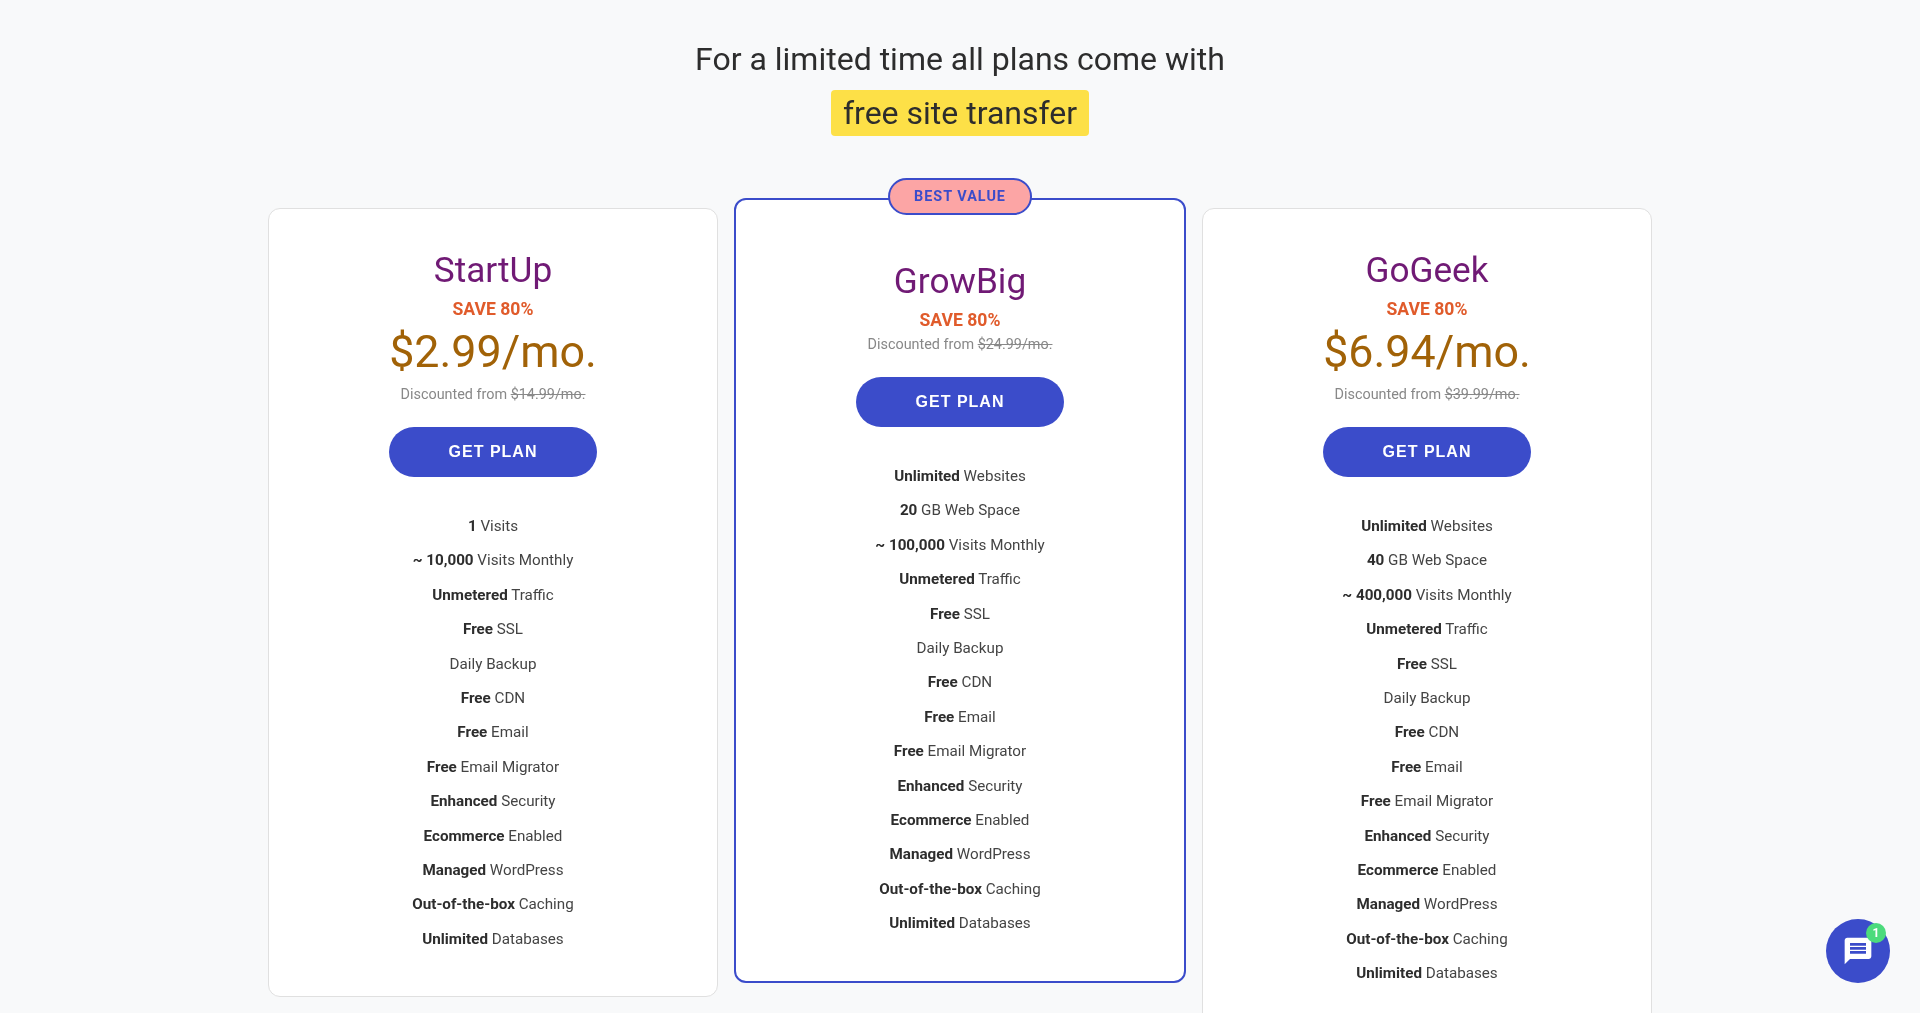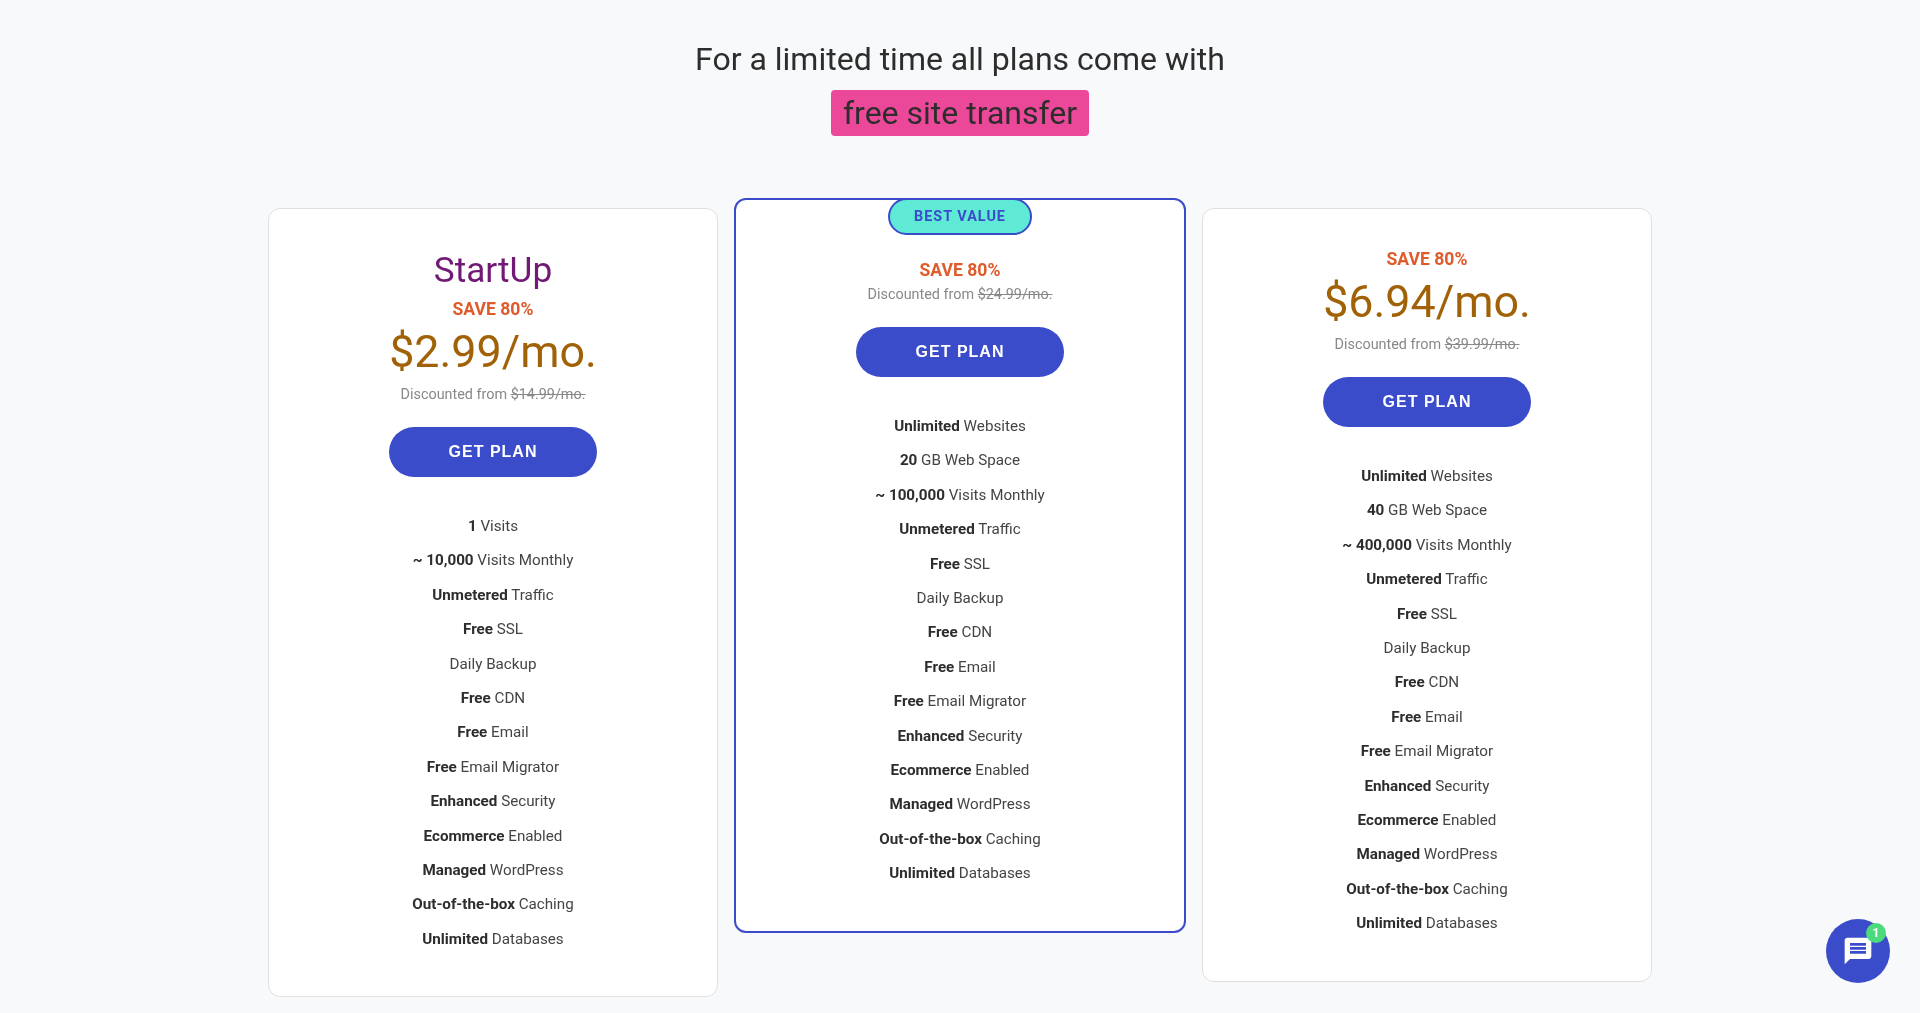--- a/index.html
+++ b/index.html
@@ -15,21 +15,21 @@
 
     .promo-text {
       text-align: left;
       font-size: 2rem;
       color: #2d2d2d;
       margin-bottom: 16px;
       font-weight: 400;
     }
 
     .promo-highlight {
-      background: #ec4899;
+      background: #fde047;
       color: #2d2d2d;
       padding: 4px 12px;
       border-radius: 4px;
       font-weight: 400;
     }
 
     .plans-container {
       display: flex;
       justify-content: center;
       align-items: flex-start;
@@ -57,30 +57,29 @@
       padding-top: 60px;
       z-index: 2;
       margin-top: -10px;
     }
 
     .best-value-badge {
       position: absolute;
       top: -22px;
       left: 50%;
       transform: translateX(-50%);
-      background: #5eead4;
+      background: #fca5a5;
       color: #3b4cca;
       padding: 8px 24px;
       border-radius: 20px;
       font-weight: 700;
       font-size: 0.9rem;
       letter-spacing: 1px;
       white-space: nowrap;
       border: 2px solid #3b4cca;
-      margin-top: 20px;
     }
 
     .plan-name {
       font-size: 2.2rem;
       font-weight: 400;
       color: #701a75;
       margin-bottom: 8px;
     }
 
     .save-badge {
@@ -201,20 +200,21 @@
         <li><span class="bold">Free</span><span> CDN</span></li>
         <li><span class="bold">Free</span><span> Email</span></li>
         <li><span class="bold">Free</span><span> Email Migrator</span></li>
         <li><span class="bold">Enhanced</span><span> Security</span></li>
         <li><span class="bold">Ecommerce</span><span> Enabled</span></li>
         <li><span class="bold">Managed</span><span> WordPress</span></li>
         <li><span class="bold">Out-of-the-box</span><span> Caching</span></li>
         <li><span class="bold">Unlimited</span><span> Databases</span></li>
       </ul></div>
     <div class="plan-card featured"><div class="best-value-badge">BEST VALUE</div>
+    <div class="plan-name">GrowBig</div>
     <div class="save-badge">SAVE 80%</div>
     <div class="original-price">
       Discounted from <s>$24.99/mo.</s>
     </div>
     <button class="get-plan-btn">GET PLAN</button>
     <ul class="features-list">
   <li><span class="bold">Unlimited</span><span> Websites</span></li>
         <li><span class="bold">20</span><span> GB Web Space</span></li>
         <li><span class="bold">~ 100,000</span><span> Visits Monthly</span></li>
         <li><span class="bold">Unmetered</span><span> Traffic</span></li>
@@ -223,20 +223,21 @@
         <li><span class="bold">Free</span><span> CDN</span></li>
         <li><span class="bold">Free</span><span> Email</span></li>
         <li><span class="bold">Free</span><span> Email Migrator</span></li>
         <li><span class="bold">Enhanced</span><span> Security</span></li>
         <li><span class="bold">Ecommerce</span><span> Enabled</span></li>
         <li><span class="bold">Managed</span><span> WordPress</span></li>
         <li><span class="bold">Out-of-the-box</span><span> Caching</span></li>
         <li><span class="bold">Unlimited</span><span> Databases</span></li>
       </ul></div>
     <div class="plan-card">
+    <div class="plan-name">GoGeek</div>
     <div class="save-badge">SAVE 80%</div>
     <div class="plan-price">$6.94/mo.</div>
     <div class="original-price">
       Discounted from <s>$39.99/mo.</s>
     </div>
     <button class="get-plan-btn">GET PLAN</button>
     <ul class="features-list">
   <li><span class="bold">Unlimited</span><span> Websites</span></li>
         <li><span class="bold">40</span><span> GB Web Space</span></li>
         <li><span class="bold">~ 400,000</span><span> Visits Monthly</span></li>

